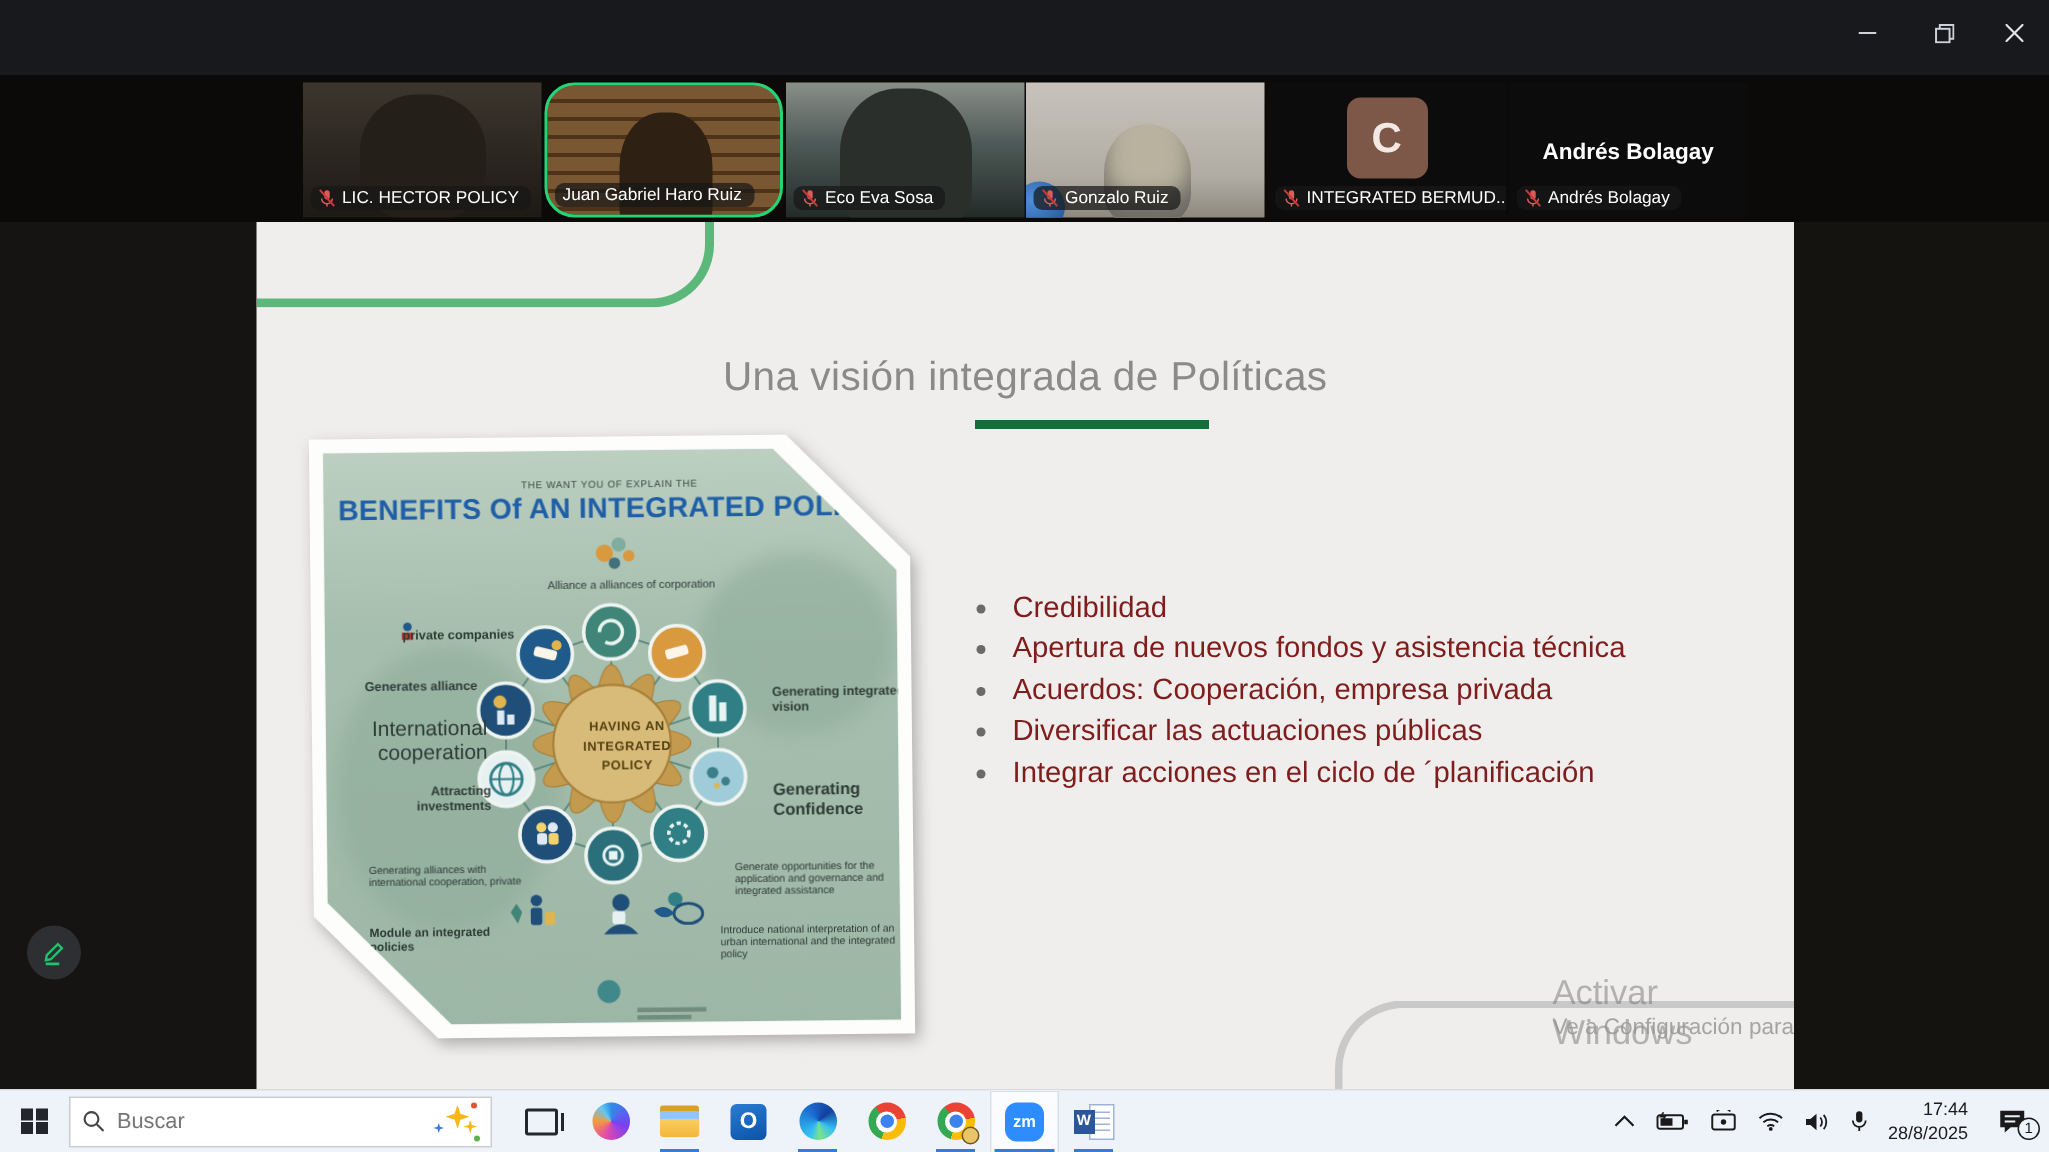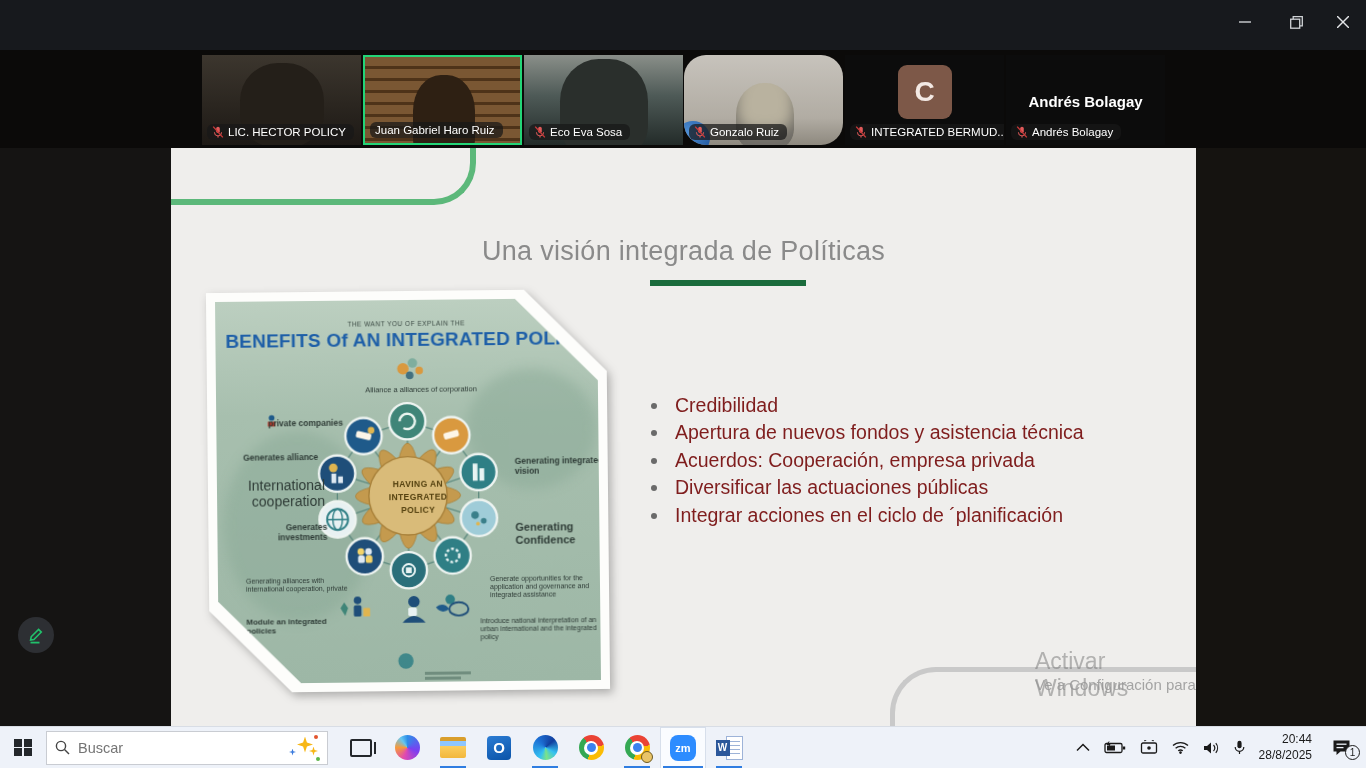--- a/index.html
+++ b/index.html
@@ -20,25 +20,25 @@
   .namepill { position:absolute; left:5px; bottom:5px; display:flex; align-items:center; gap:4px;
               background:rgba(24,24,24,.72); border-radius:6px; padding:2px 8px 2px 5px;
               color:#fff; font-size:11.5px; white-space:nowrap; }
   .bigname { position:absolute; left:0; right:0; top:38px; text-align:center; color:#fff;
              font-weight:bold; font-size:15px; }
   .avatar { position:absolute; left:50%; top:10px; transform:translateX(-50%); width:54px; height:54px;
             border-radius:9px; background:#7d5848; color:#f3e9e4; font-size:28px; font-weight:bold;
             display:flex; align-items:center; justify-content:center; }
   .vid1 { background:linear-gradient(180deg,#3c362e 0%,#2b2620 55%,#1d1915 100%); }
   .vid1 .head { position:absolute; left:38px; top:8px; width:84px; height:84px; border-radius:45% 45% 40% 40%; background:#241f19; }
-  .vid2 { background:repeating-linear-gradient(180deg,#7a5733 0 9px,#4e3319 9px 12px); }
+  .vid2 { background:repeating-linear-gradient(180deg,#7a5733 0 9px,#4e3319 9px 12px);border-radius:20px; }
   .vid2 .head { position:absolute; left:48px; top:18px; width:62px; height:80px; border-radius:45% 45% 20% 20%; background:#2e2013; }
   .vid3 { background:linear-gradient(180deg,#8a8f89 0%,#4e5a57 45%,#232b29 100%); }
   .vid3 .head { position:absolute; left:36px; top:4px; width:88px; height:96px; border-radius:44% 44% 30% 30%; background:#2a2f2c; }
-  .vid4 { background:linear-gradient(180deg,#c7c3bc 0%,#b1aca3 70%,#8e897f 100%);border-radius:22px; }
+  .vid4 { background:linear-gradient(180deg,#c7c3bc 0%,#b1aca3 70%,#8e897f 100%); }
   .vid4 .head { position:absolute; left:52px; top:28px; width:58px; height:66px; border-radius:48% 48% 30% 30%; background:#b9b29f; box-shadow:inset 0 -18px 14px #6f6c66; }
   .vid4 .globe { position:absolute; left:-8px; bottom:-10px; width:34px; height:34px; border-radius:50%; background:radial-gradient(circle at 35% 35%, #4d8fd6, #1b4e94); }
 
   
   #main-left { left:0; top:148px; width:171px; height:578px; background:#151413; }
   #main-right { left:1196px; top:148px; width:170px; height:578px; background:#151310; }
   #slide { left:171px; top:148px; width:1025px; height:578px; background:#efeeec; overflow:hidden; }
   #green-curve { left:0; top:0; width:305px; height:57px; border-right:6px solid #5cb87a;
                  border-bottom:6px solid #5cb87a; border-bottom-right-radius:42px; }
   #gray-curve { left:719px; top:519px; width:306px; height:60px; border-left:5px solid #c9c9c9;
@@ -359,21 +359,21 @@
 
           <circle cx="196" cy="378" r="8" fill="#2f7f85" opacity="0.85"></circle>
         </svg>
 
         <div id="ig-caption" class="ig-label">THE WANT YOU OF EXPLAIN THE</div>
         <div id="ig-title" class="ig-label">BENEFITS Of AN INTEGRATED POLICY</div>
         <div id="ig-toplabel" class="ig-label">Alliance a alliances of corporation</div>
         <div id="ig-private" class="ig-label">private companies</div>
         <div id="ig-genalliance" class="ig-label">Generates alliance</div>
         <div id="ig-intcoop" class="ig-label">International cooperation</div>
-        <div id="ig-attract" class="ig-label">Generates investments</div>
+        <div id="ig-attract" class="ig-label">Attracting investments</div>
         <div id="ig-genvision" class="ig-label">Generating integrated vision</div>
         <div id="ig-genconf" class="ig-label">Generating Confidence</div>
         <div id="ig-genalliances2" class="ig-label">Generating alliances with international cooperation, private</div>
         <div id="ig-genopp" class="ig-label">Generate opportunities for the application and governance and integrated assistance</div>
         <div id="ig-module" class="ig-label">Module an integrated policies</div>
         <div id="ig-introduce" class="ig-label">Introduce national interpretation of an urban international and the integrated policy</div>
         <div id="medallion-text" class="ig-label">HAVING AN INTEGRATED POLICY</div>
         <div class="ig-footer-lines">
             <div></div>
             <div style="width:36px"></div>
@@ -498,21 +498,21 @@
         </svg>
       </div>
       <div class="trayic">
         <svg width="11" height="15">
           <rect x="3.4" y="0.8" width="4.2" height="7.5" rx="2.1" fill="#1a1a1a"></rect>
           <path d="M1.2 7 a4.3 4.3 0 0 0 8.6 0" fill="none" stroke="#1a1a1a" stroke-width="1.2"></path>
           <line x1="5.5" y1="11.5" x2="5.5" y2="14" stroke="#1a1a1a" stroke-width="1.2"></line>
         </svg>
       </div>
       <div id="clock">
-        <div>20:44</div>
+        <div>17:44</div>
         <div>28/8/2025</div>
       </div>
       <div id="notif" class="trayic">
         <svg width="19" height="17">
           <path d="M1.5 1.5 h16 v11 h-9 l-4 3.5 v-3.5 h-3 z" fill="#1a1a1a"></path>
           <line x1="4.5" y1="5.2" x2="14.5" y2="5.2" stroke="#eef2f9" stroke-width="1.3"></line>
           <line x1="4.5" y1="8.6" x2="11.5" y2="8.6" stroke="#eef2f9" stroke-width="1.3"></line>
         </svg>
         <div class="badge">1</div>
       </div>

